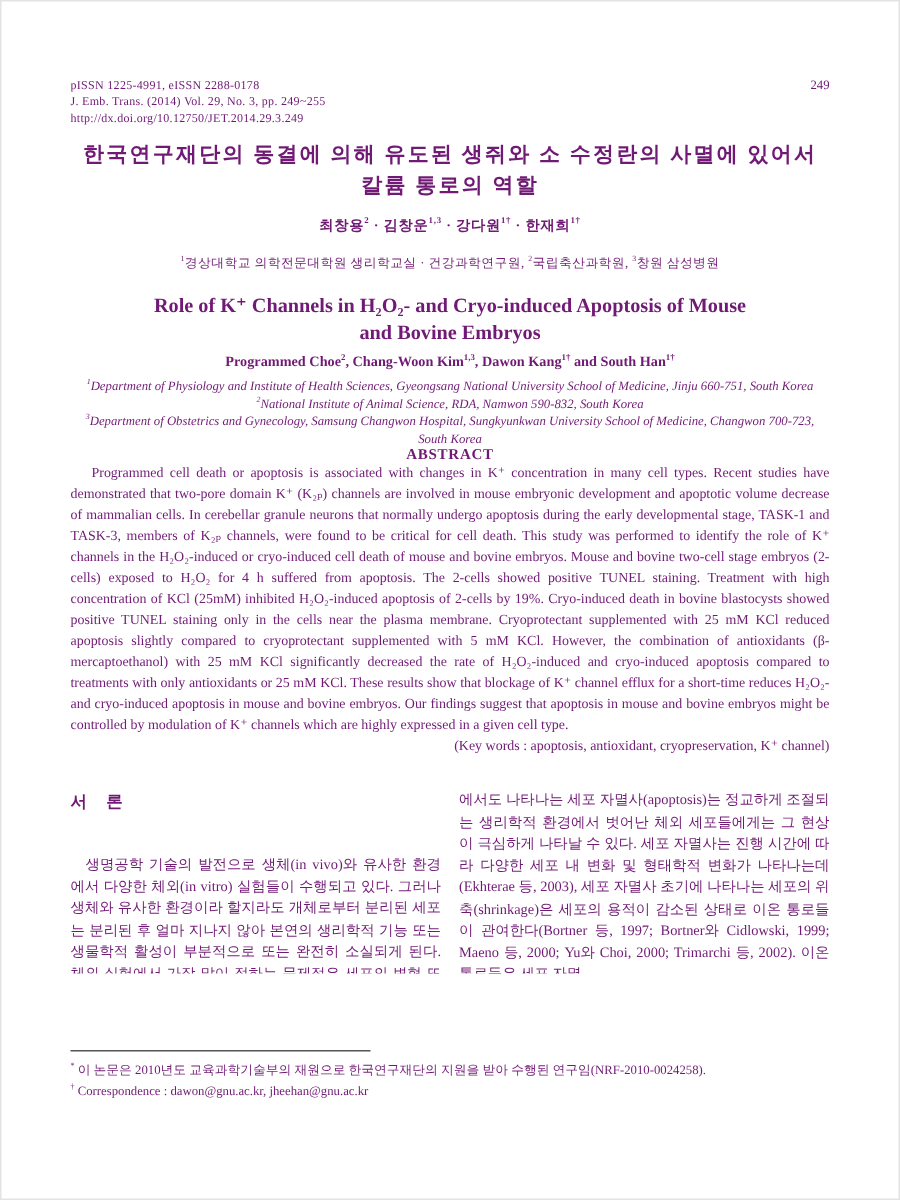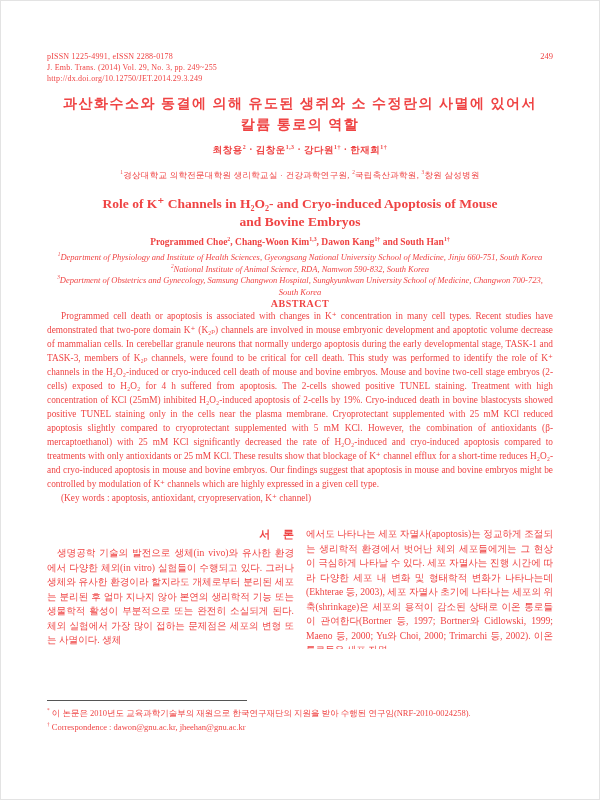--- a/index.html
+++ b/index.html
@@ -5,46 +5,46 @@
   * { margin: 0; padding: 0; box-sizing: border-box; }
   html, body { background: #f4f4f4; }
   .page {
     position: relative;
     width: 600px;
     height: 800px;
     margin: 0 auto;
     background: #ffffff;
     border: 1px solid #e3e3e3;
     font-family: "Liberation Serif", "DejaVu Serif", serif;
-    color: #ef4444;
+    color: #701a75;
     padding: 50px 46px 0 46px;
     overflow: hidden;
   }
   
   .header { display: flex; justify-content: space-between; align-items: flex-start; }
   .header-left { font-size: 8px; line-height: 11px; letter-spacing: 0.2px; }
   .page-number { font-size: 8.5px; }
   
   .ko-title { margin-top: 9px; text-align: center; font-weight: bold; font-size: 14px; line-height: 21px; letter-spacing: 1.5px; }
   .ko-authors { margin-top: 9px; text-align: center; font-size: 9.5px; font-weight: bold; letter-spacing: 0.5px; }
   .ko-affil { margin-top: 13px; text-align: center; font-size: 8.5px; letter-spacing: 0.3px; }
   sup { font-size: 0.62em; vertical-align: super; line-height: 0; }
   
   .en-title { margin-top: 13px; text-align: center; font-weight: bold; font-size: 13.5px; line-height: 18px; }
   .en-authors { margin-top: 6px; text-align: center; font-size: 9.5px; font-weight: bold; }
   .affil-list { margin-top: 5px; }
   .affil { text-align: center; font-style: italic; font-size: 8.5px; line-height: 11.5px; }
   
   .abstract-heading { text-align: center; font-weight: bold; font-size: 10px; letter-spacing: 0.5px; }
   .abstract-body { font-size: 9.3px; line-height: 14px; text-align: justify; text-indent: 14px; }
-  .keywords { font-size: 9.3px; line-height: 14px; padding-left: 14px; }
+  .keywords { font-size: 9.3px; line-height: 14px; padding-left: 14px; text-align: right; }
   
   .columns { margin-top: 22px; display: flex; gap: 12px; height: 122px; overflow: hidden; }
   .col { width: 248px; }
-  .section-heading { text-align: right; font-weight: bold; font-size: 11px; word-spacing: 10px; margin-bottom: 4px; }
+  .section-heading { text-align: left; font-weight: bold; font-size: 11px; word-spacing: 10px; margin-bottom: 28px; }
   .col p { font-size: 9.6px; line-height: 14.5px; text-align: justify; }
   .col-left p { text-indent: 10px; }
   
   .footnotes { position: absolute; left: 46px; right: 46px; top: 699px; }
   .fn-rule { width: 200px; height: 1px; background: #555; margin-bottom: 6px; }
   .fn-line { font-size: 8.5px; line-height: 13.5px; text-align: justify; padding-left: 8px; text-indent: -8px; }
 </style>
 </head>
 <body>
 
@@ -53,21 +53,21 @@
   <div class="header">
     <div class="header-left">
       <div>pISSN 1225-4991, eISSN 2288-0178</div>
       <div>J. Emb. Trans. (2014) Vol. 29, No. 3, pp. 249~255</div>
       <div>http://dx.doi.org/10.12750/JET.2014.29.3.249</div>
     </div>
     <div class="page-number">249</div>
   </div>
 
   <div class="ko-title">
-    <div>과산화수소와 동결에 의해 유도된 생쥐와 소 수정란의 사멸에 있어서</div>
+    <div>한국연구재단의 동결에 의해 유도된 생쥐와 소 수정란의 사멸에 있어서</div>
     <div>칼륨 통로의 역할</div>
   </div>
 
   <div class="ko-authors">
     <span><span>최창용</span><sup>2</sup><span> · </span></span><span><span>김창운</span><sup>1,3</sup><span> · </span></span><span><span>강다원</span><sup>1†</sup><span> · </span></span><span><span>한재희</span><sup>1†</sup></span>
   </div>
 
   <div class="ko-affil">
     <sup>1</sup><span>경상대학교 의학전문대학원 생리학교실 · 건강과학연구원, </span><sup>2</sup><span>국립축산과학원, </span><sup>3</sup><span>창원 삼성병원</span>
   </div>

